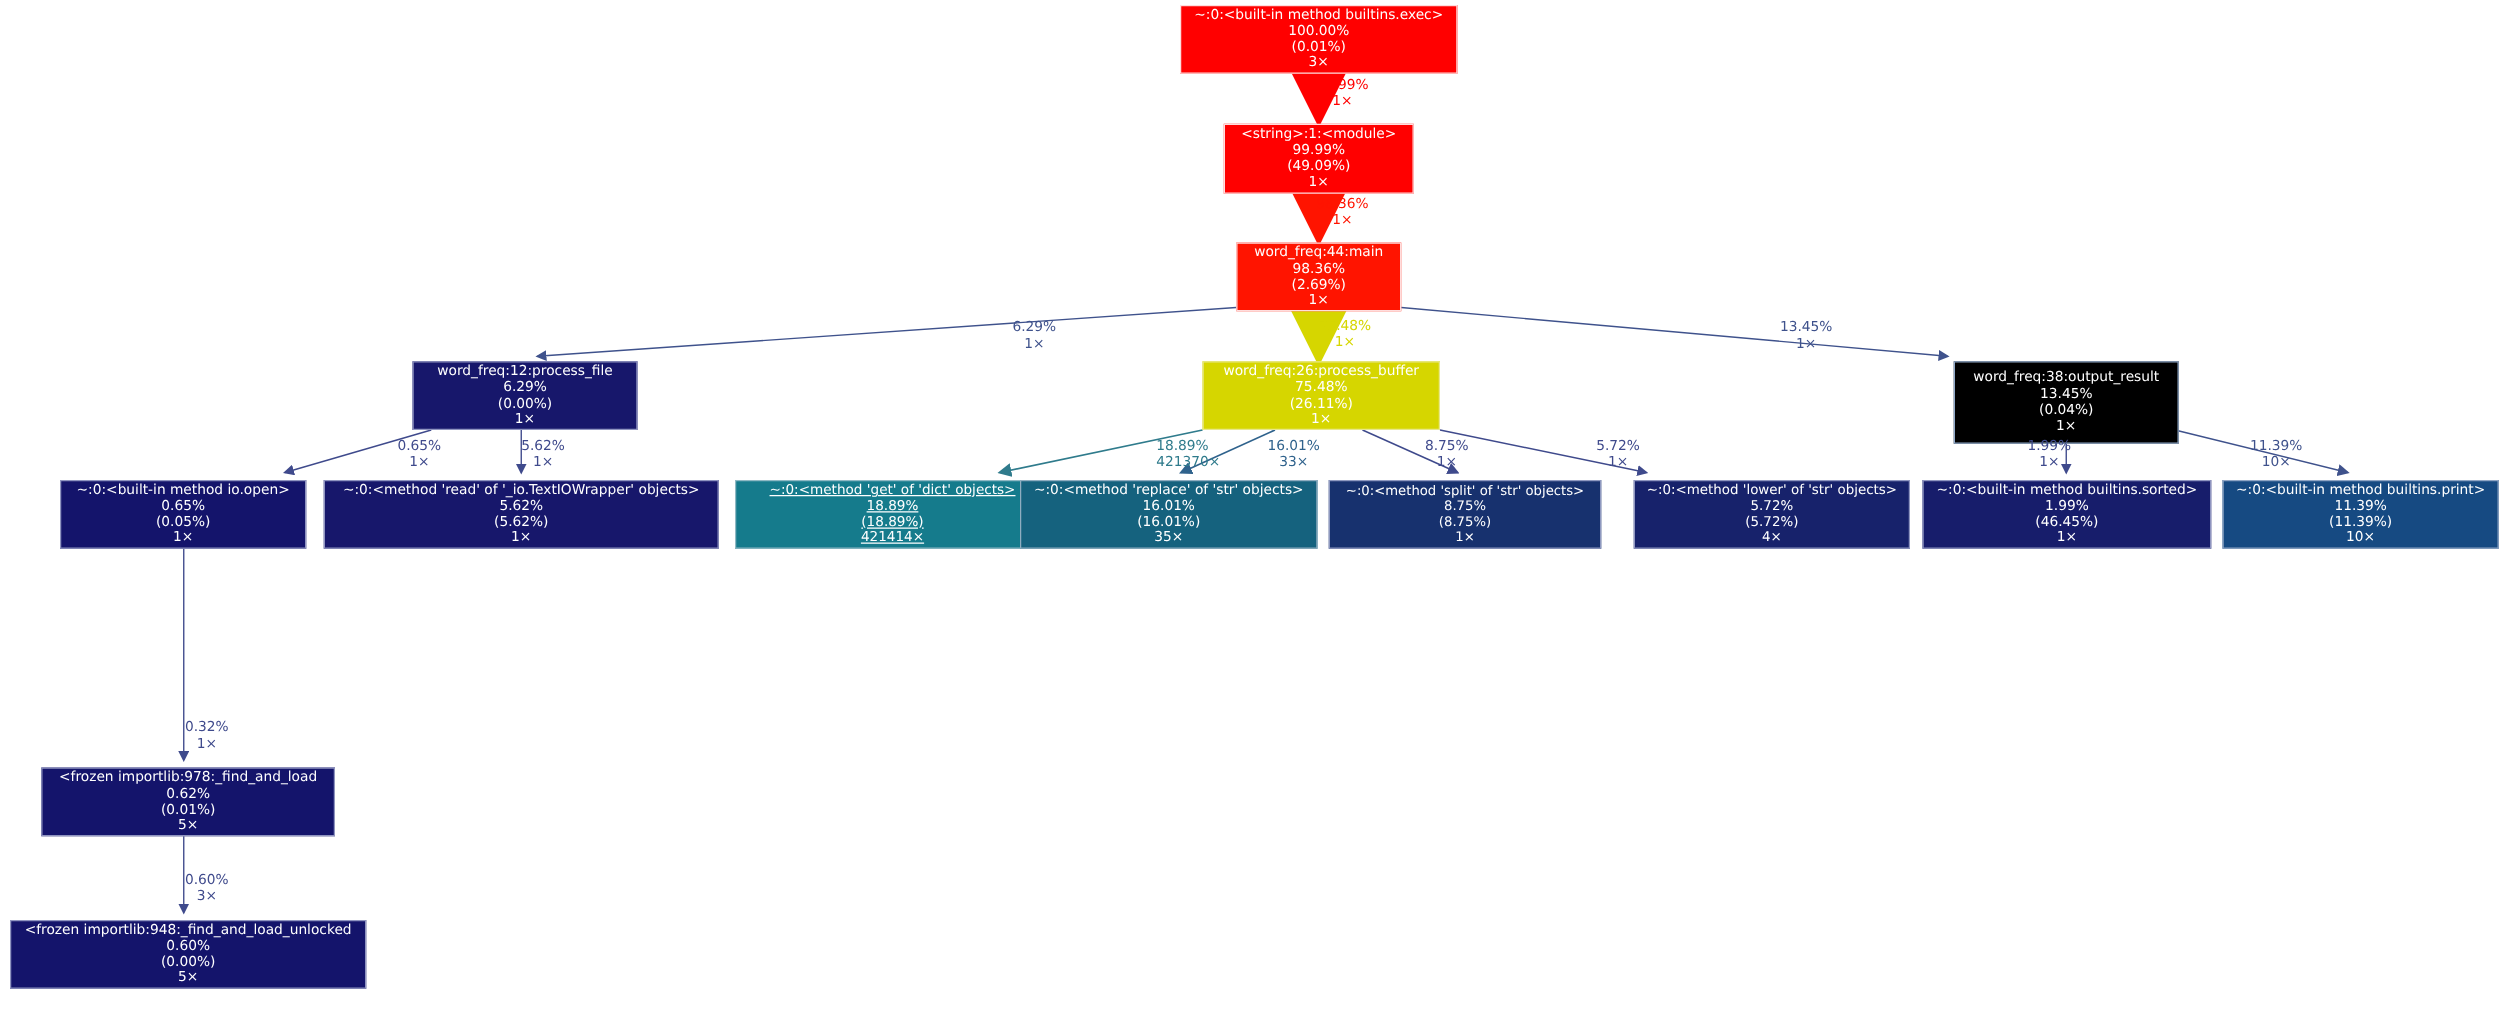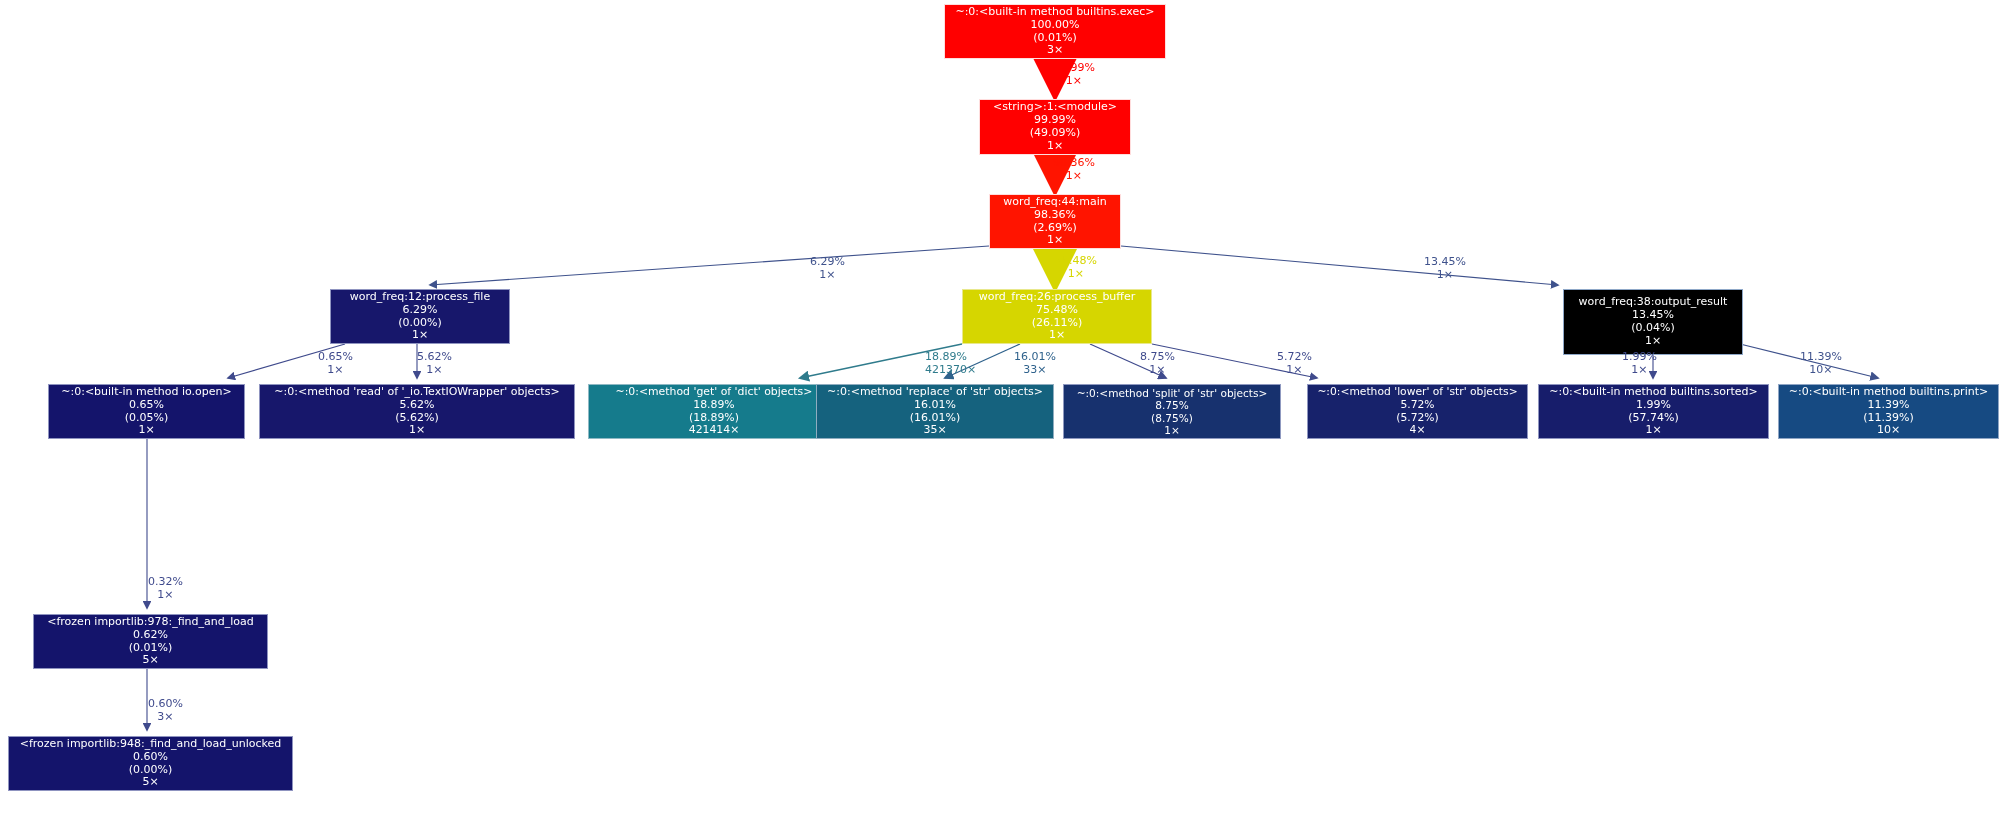--- a/index.html
+++ b/index.html
@@ -170,21 +170,21 @@
     <span class="n-calls">1×</span>
   </div>
 
   <div class="node" style="left: 259px; top: 384px; width: 316px; height: 55px; background: rgb(23, 23, 107); color: rgb(255, 255, 255); border: 1px solid rgb(143, 148, 192); font-size: 11px;">
     <span class="n-label">~:0:&lt;method 'read' of '_io.TextIOWrapper' objects&gt;</span>
     <span class="n-total">5.62%</span>
     <span class="n-self">(5.62%)</span>
     <span class="n-calls">1×</span>
   </div>
 
-  <div class="node" style="left: 588px; top: 384px; width: 252px; height: 55px; background: rgb(21, 123, 140); color: rgb(255, 255, 255); border: 1px solid rgb(143, 185, 196); font-size: 10.86px;">
+  <div class="node" style="left: 588px; top: 384px; width: 252px; height: 55px; background: rgb(21, 123, 140); color: rgb(255, 255, 255); border: 1px solid rgb(143, 185, 196); font-size: 10.86px; text-decoration: underline;">
     <span class="n-label">~:0:&lt;method 'get' of 'dict' objects&gt;</span>
     <span class="n-total">18.89%</span>
     <span class="n-self">(18.89%)</span>
     <span class="n-calls">421414×</span>
   </div>
 
   <div class="node" style="left: 816px; top: 384px; width: 238px; height: 55px; background: rgb(21, 98, 126); color: rgb(255, 255, 255); border: 1px solid rgb(143, 173, 192); font-size: 10.99px;">
     <span class="n-label">~:0:&lt;method 'replace' of 'str' objects&gt;</span>
     <span class="n-total">16.01%</span>
     <span class="n-self">(16.01%)</span>
@@ -201,21 +201,21 @@
   <div class="node" style="left: 1307px; top: 384px; width: 221px; height: 55px; background: rgb(23, 34, 107); color: rgb(255, 255, 255); border: 1px solid rgb(143, 150, 192); font-size: 10.72px;">
     <span class="n-label">~:0:&lt;method 'lower' of 'str' objects&gt;</span>
     <span class="n-total">5.72%</span>
     <span class="n-self">(5.72%)</span>
     <span class="n-calls">4×</span>
   </div>
 
   <div class="node" style="left: 1538px; top: 384px; width: 231px; height: 55px; background: rgb(23, 29, 107); color: rgb(255, 255, 255); border: 1px solid rgb(143, 149, 192); font-size: 11px;">
     <span class="n-label">~:0:&lt;built-in method builtins.sorted&gt;</span>
     <span class="n-total">1.99%</span>
-    <span class="n-self">(57.74%)</span>
+    <span class="n-self">(46.45%)</span>
     <span class="n-calls">1×</span>
   </div>
 
   <div class="node" style="left: 1778px; top: 384px; width: 221px; height: 55px; background: rgb(22, 74, 130); color: rgb(255, 255, 255); border: 1px solid rgb(143, 165, 196); font-size: 11px;">
     <span class="n-label">~:0:&lt;built-in method builtins.print&gt;</span>
     <span class="n-total">11.39%</span>
     <span class="n-self">(11.39%)</span>
     <span class="n-calls">10×</span>
   </div>
 

